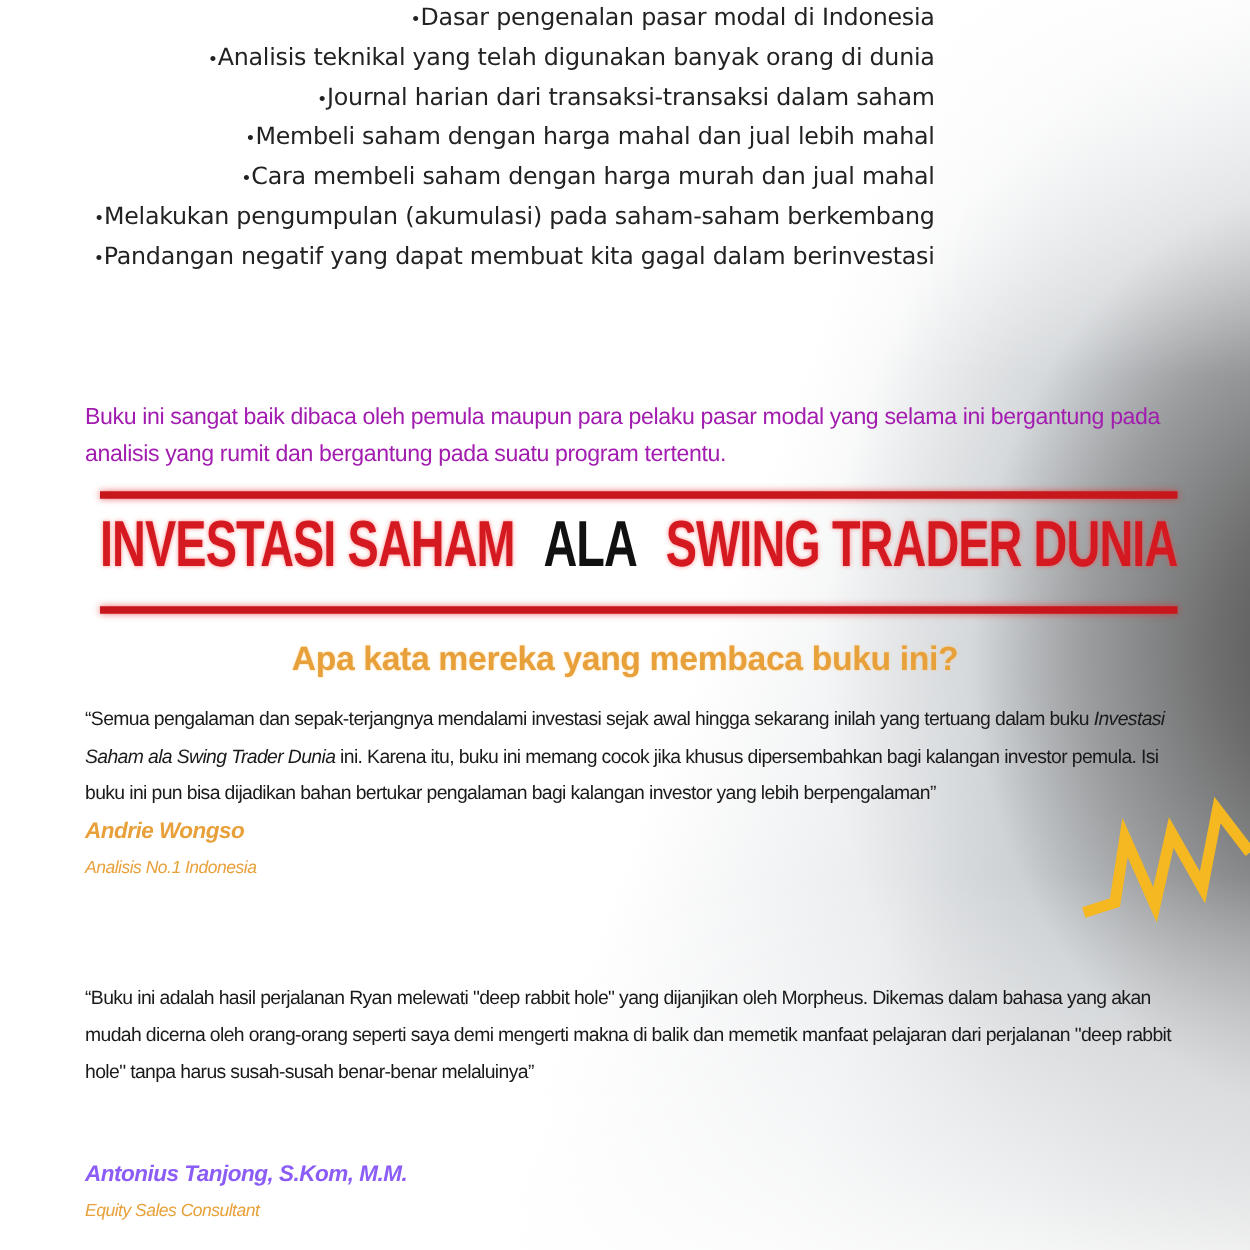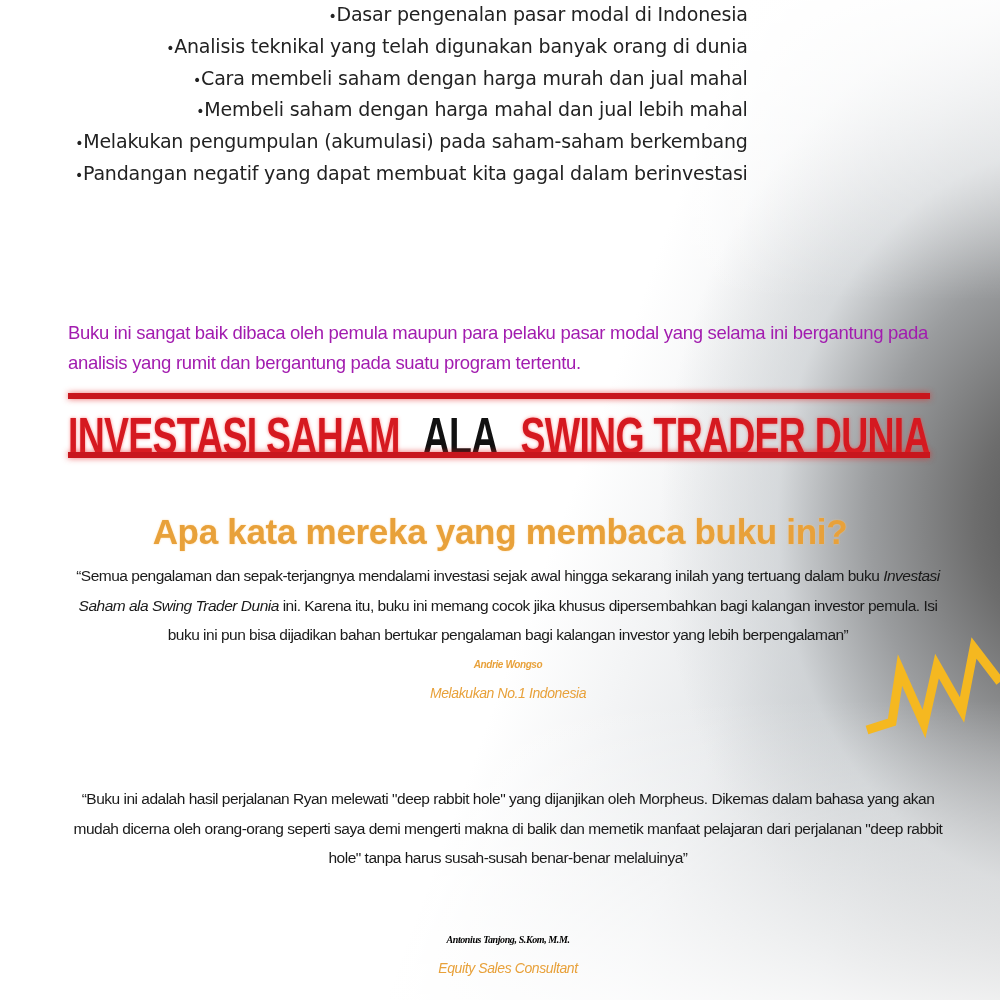--- a/index.html
+++ b/index.html
@@ -27,56 +27,56 @@
     letter-spacing: -0.2px; white-space: nowrap;
   }
   .bullets li .dot { display: inline-block; width: 15px; font-size: 14px; color: #222; }
 
   .intro {
     position: absolute; left: 68px; top: 299px; width: 880px;
     font-family: "Liberation Sans", sans-serif;
     font-size: 18.5px; line-height: 30px; color: #a21caf; letter-spacing: -0.3px;
   }
 
-  .banner { position: absolute; left: 68px; top: 393px; width: 862px; height: 65px; }
+  .banner { position: absolute; left: 80px; top: 393px; width: 862px; height: 98px; }
   .banner .rule {
     position: absolute; left: 0; right: 0; height: 6px; background: #c8161d;
     box-shadow: 0 0 6px rgba(230,40,40,0.7);
   }
   .banner .rule.top { top: 0; }
   .banner .rule.bottom { bottom: 0; }
   .banner .title {
     position: absolute; left: 0; right: 0; top: 8px; height: 70px;
     display: flex; align-items: center; justify-content: space-between;
     font-family: "Liberation Sans", sans-serif; font-weight: bold;
     font-size: 52px; letter-spacing: -1px;
     transform: scaleX(0.72); transform-origin: left center; width: 1197px;
   }
   .banner .title span { white-space: nowrap; }
   .red { color: #d51920; text-shadow: 0 0 4px rgba(255,60,60,0.6); }
   .black { color: #111; margin: 0 14px; }
 
   .question {
     position: absolute; left: 0; width: 1000px; top: 512px; text-align: center;
     font-family: "Liberation Sans", sans-serif; font-weight: bold;
-    font-size: 35px; color: #e8a13a; letter-spacing: -0.3px;
+    font-size: 27px; color: #e8a13a; letter-spacing: -0.3px;
     text-shadow: 0 0 2px rgba(255,200,120,0.7);
   }
 
-  .testimonial { position: absolute; left: 68px; width: 880px; text-align: center; }
+  .testimonial { position: absolute; left: 68px; width: 880px; }
   .testimonial .quote {
     font-family: "Liberation Sans", sans-serif;
     font-size: 15.5px; line-height: 29.5px; color: #1a1a1a; letter-spacing: -0.5px;
   }
   .testimonial .quote i { font-style: italic; }
   .testimonial .name {
     font-family: "Liberation Sans", sans-serif; font-style: italic; font-weight: bold;
-    font-size: 10px; line-height: 29px; color: #e8a13a; letter-spacing: -0.4px;
+    font-size: 18px; line-height: 29px; color: #e8a13a; letter-spacing: -0.4px;
   }
-  .testimonial .name.dark { color: #000000; font-family: Liberation Serif, serif; }
+  .testimonial .name.dark { color: #8b5cf6; }
   .testimonial .role {
     font-family: "Liberation Sans", sans-serif; font-style: italic;
     font-size: 14px; line-height: 29px; color: #e8a13a; letter-spacing: -0.4px;
   }
   .t1 { top: 561px; }
   .t2 { top: 784px; }
   .t3 { top: 925px; }
 
   .bolt { position: absolute; left: 862px; top: 622px; width: 140px; height: 120px; }
 </style>
@@ -84,22 +84,23 @@
 <body>
 
 <div class="bg"></div>
 <div class="bg-top"></div>
 
 <div class="content">
 
   <ul class="bullets">
     <li><span class="dot">•</span><span>Dasar pengenalan pasar modal di Indonesia</span></li>
     <li><span class="dot">•</span><span>Analisis teknikal yang telah digunakan banyak orang di dunia</span></li>
+    <li><span class="dot">•</span><span>Journal harian dari transaksi-transaksi dalam saham</span></li>
+    <li><span class="dot">•</span><span>Membeli saham dengan harga mahal dan jual lebih mahal</span></li>
     <li><span class="dot">•</span><span>Cara membeli saham dengan harga murah dan jual mahal</span></li>
-    <li><span class="dot">•</span><span>Membeli saham dengan harga mahal dan jual lebih mahal</span></li>
     <li><span class="dot">•</span><span>Melakukan pengumpulan (akumulasi) pada saham-saham berkembang</span></li>
     <li><span class="dot">•</span><span>Pandangan negatif yang dapat membuat kita gagal dalam berinvestasi</span></li>
   </ul>
 
   <p class="intro">Buku ini sangat baik dibaca oleh pemula maupun para pelaku pasar modal yang selama ini bergantung pada analisis yang rumit dan bergantung pada suatu program tertentu.</p>
 
   <div class="banner">
     <div class="rule top"></div>
     <div class="title">
       <span class="red">INVESTASI SAHAM</span>
@@ -107,21 +108,21 @@
       <span class="red">SWING TRADER DUNIA</span>
     </div>
     <div class="rule bottom"></div>
   </div>
 
   <div class="question">Apa kata mereka yang membaca buku ini?</div>
 
   <div class="testimonial t1">
     <div class="quote"><span>“Semua pengalaman dan sepak-terjangnya mendalami investasi sejak awal hingga sekarang inilah yang tertuang dalam buku </span><i>Investasi Saham ala Swing Trader Dunia</i><span> ini. Karena itu, buku ini memang cocok jika khusus dipersembahkan bagi kalangan investor pemula. Isi buku ini pun bisa dijadikan bahan bertukar pengalaman bagi kalangan investor yang lebih berpengalaman”</span></div>
     <div class="name">Andrie Wongso</div>
-    <div class="role">Melakukan No.1 Indonesia</div>
+    <div class="role">Analisis No.1 Indonesia</div>
   </div>
 
   <div class="testimonial t2">
     <div class="quote">“Buku ini adalah hasil perjalanan Ryan melewati "deep rabbit hole" yang dijanjikan oleh Morpheus. Dikemas dalam bahasa yang akan mudah dicerna oleh orang-orang seperti saya demi mengerti makna di balik dan memetik manfaat pelajaran dari perjalanan "deep rabbit hole" tanpa harus susah-susah benar-benar melaluinya”</div>
   </div>
 
   <div class="testimonial t3">
     <div class="name dark">Antonius Tanjong, S.Kom, M.M.</div>
     <div class="role">Equity Sales Consultant</div>
   </div>

